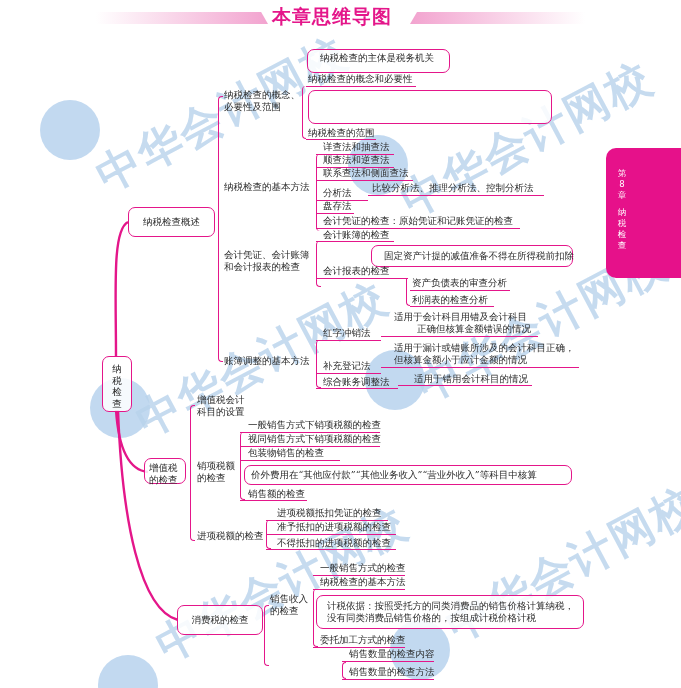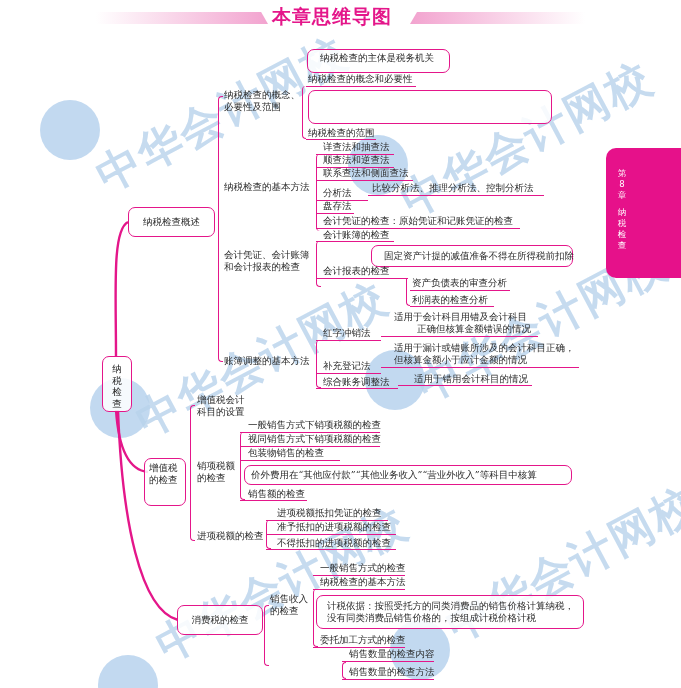--- a/index.html
+++ b/index.html
@@ -129,21 +129,21 @@
 <div class="t" style="left:323px;top:360px;">补充登记法</div>
 <div class="ul" style="left:316px;top:373px;width:65px;"></div>
 <div class="t" style="left:394px;top:342px;">适用于漏计或错账所涉及的会计科目正确，</div>
 <div class="t" style="left:394px;top:354px;">但核算金额小于应计金额的情况</div>
 <div class="ul" style="left:381px;top:367px;width:198px;"></div>
 <div class="t" style="left:323px;top:376px;">综合账务调整法</div>
 <div class="ul" style="left:316px;top:388px;width:82px;"></div>
 <div class="t" style="left:414px;top:373px;">适用于错用会计科目的情况</div>
 <div class="ul" style="left:398px;top:385px;width:134px;"></div>
 
-<div class="box" style="left:144px;top:458px;width:42px;height:48px;padding:3px 0 0 4px;">
+<div class="box" style="left:144px;top:458px;width:42px;height:26px;padding:3px 0 0 4px;">
   <div class="t">增值税</div>
   <div class="t">的检查</div>
 </div>
 <div class="brace" style="left:190px;top:405px;height:136px;width:5px;border-radius:4px 0 0 4px;border-top:1.2px solid #e4168a;border-bottom:1.2px solid #e4168a;"></div>
 <div class="t" style="left:197px;top:394px;">增值税会计</div>
 <div class="t" style="left:197px;top:406px;">科目的设置</div>
 <div class="t" style="left:197px;top:460px;">销项税额</div>
 <div class="t" style="left:197px;top:472px;">的检查</div>
 <div class="brace" style="left:240px;top:432px;height:68px;width:5px;border-radius:4px 0 0 4px;border-bottom:1.2px solid #e4168a;"></div>
 <div class="t" style="left:248px;top:419px;">一般销售方式下销项税额的检查</div>

